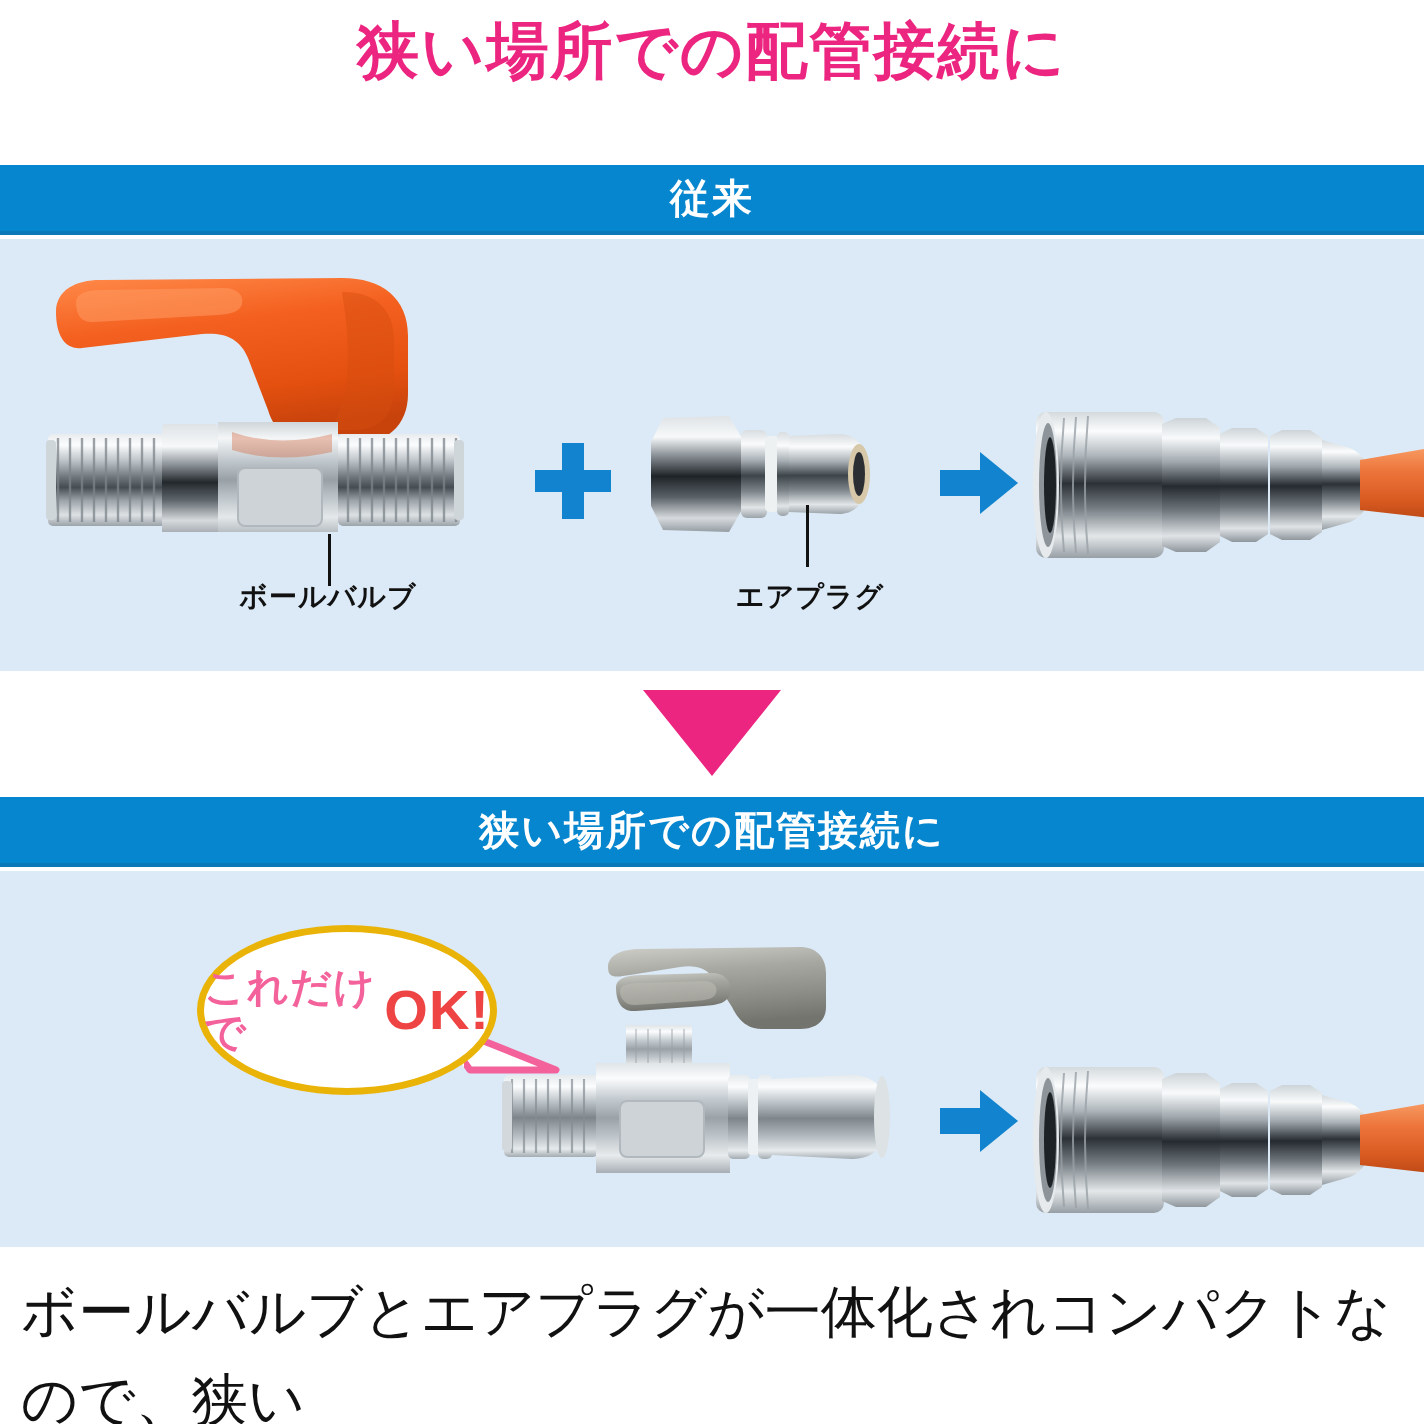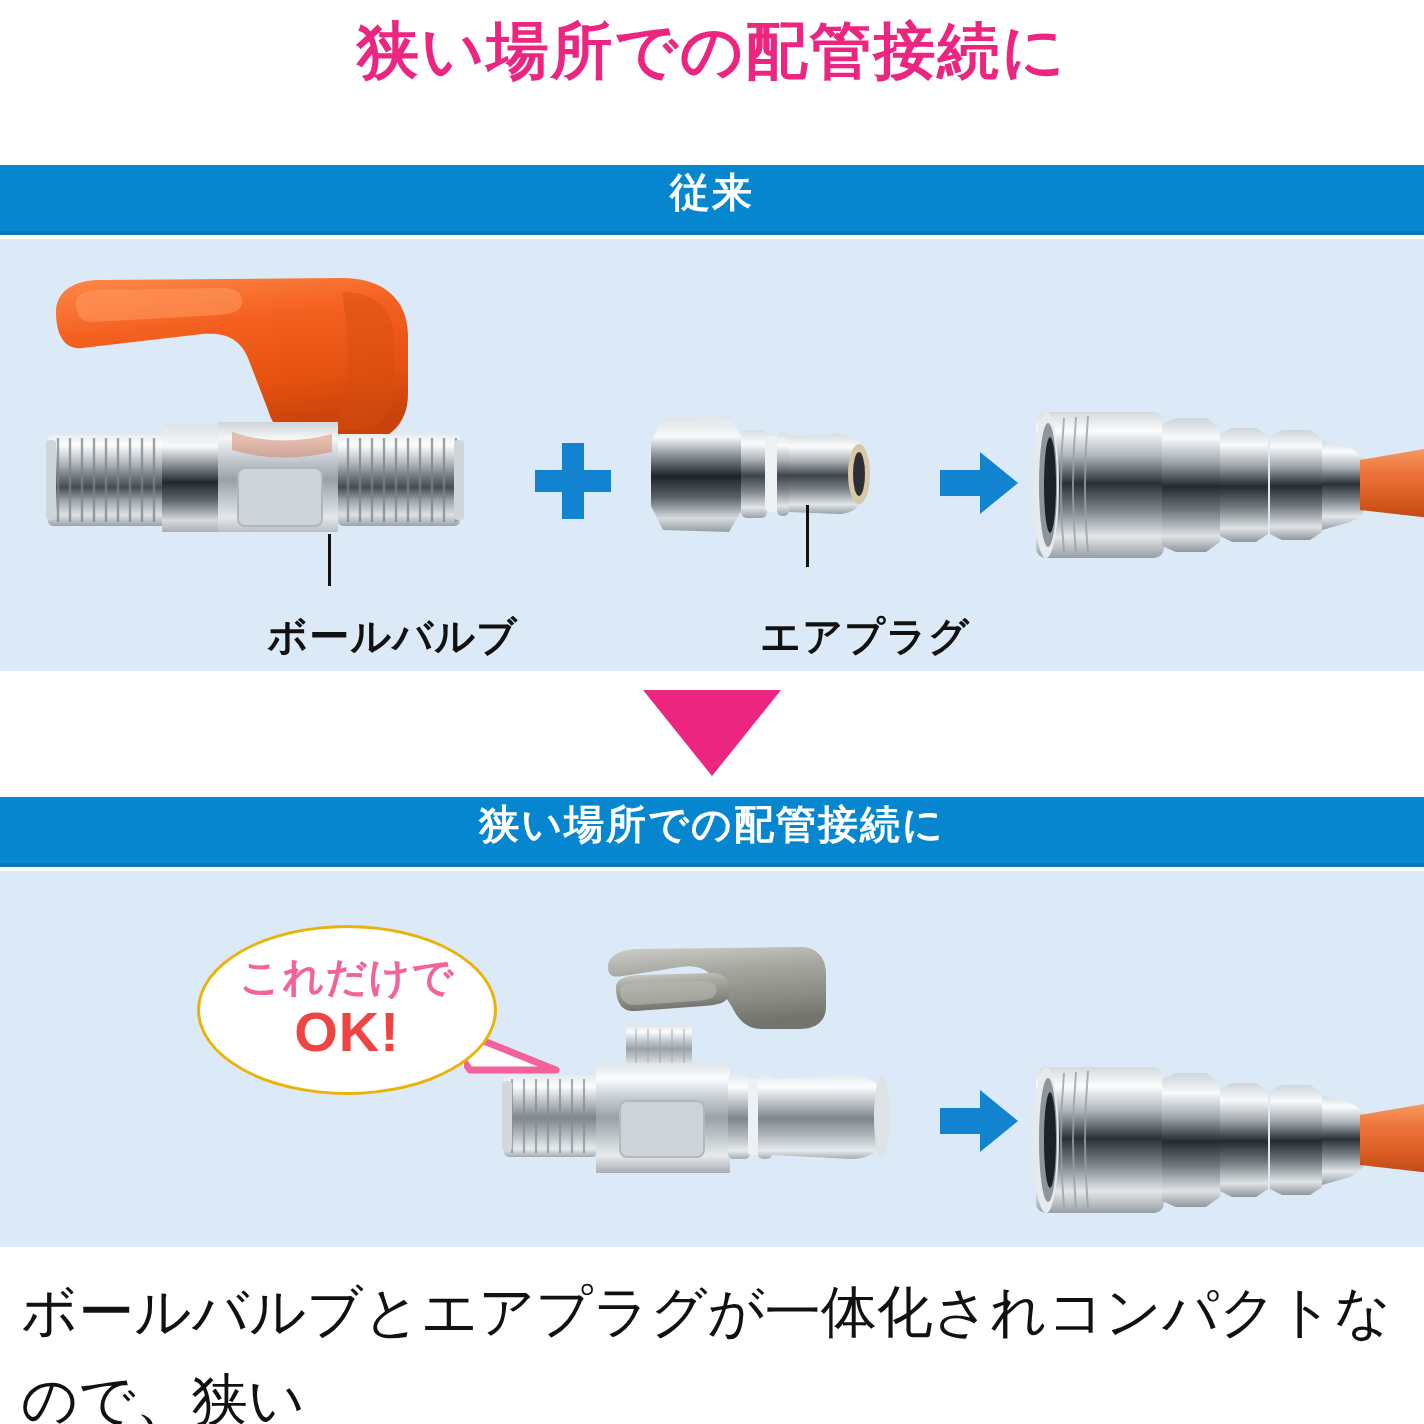--- a/index.html
+++ b/index.html
@@ -30,20 +30,21 @@
   .banner {
     position: absolute;
     left: 0; width: 1424px;
     height: 70px;
     background: #0586ce;
     color: #ffffff;
     font-size: 40px;
     font-weight: 700;
     letter-spacing: 2px;
     display: flex;
+    align-items: center;
     justify-content: center;
     border-bottom: 4px solid #0b79b8;
   }
   #banner-top { top: 165px; }
   #banner-bottom { top: 797px; }
 
   
   .panel {
     position: absolute;
     left: 0; width: 1424px;
@@ -91,39 +92,37 @@
   }
 
   
   .leader {
     position: absolute;
     width: 3px;
     background: #111;
   }
   .caption {
     position: absolute;
-    font-size: 40px;
+    font-size: 28px;
     font-weight: 700;
     color: #111;
     letter-spacing: 1px;
     white-space: nowrap;
-    text-align: right;
-    margin-top: 31px;
+    text-align: center;
   }
 
   
   .bubble {
     position: absolute;
     left: 197px; top: 925px;
     width: 300px; height: 170px;
-    border: 3px solid #eab308;
+    border: 7px solid #eab308;
     background: #ffffff;
     border-radius: 50% / 50%;
     display: flex;
-    flex-direction: column;
     align-items: center;
     justify-content: center;
     z-index: 6;
   }
   .bubble .l1 {
     font-size: 41px; font-weight: 700; color: #f4629b; line-height: 1.1;
     letter-spacing: 1px;
   }
   .bubble .l2 {
     font-size: 56px; font-weight: 700; color: #ef4444; line-height: 1.15;

